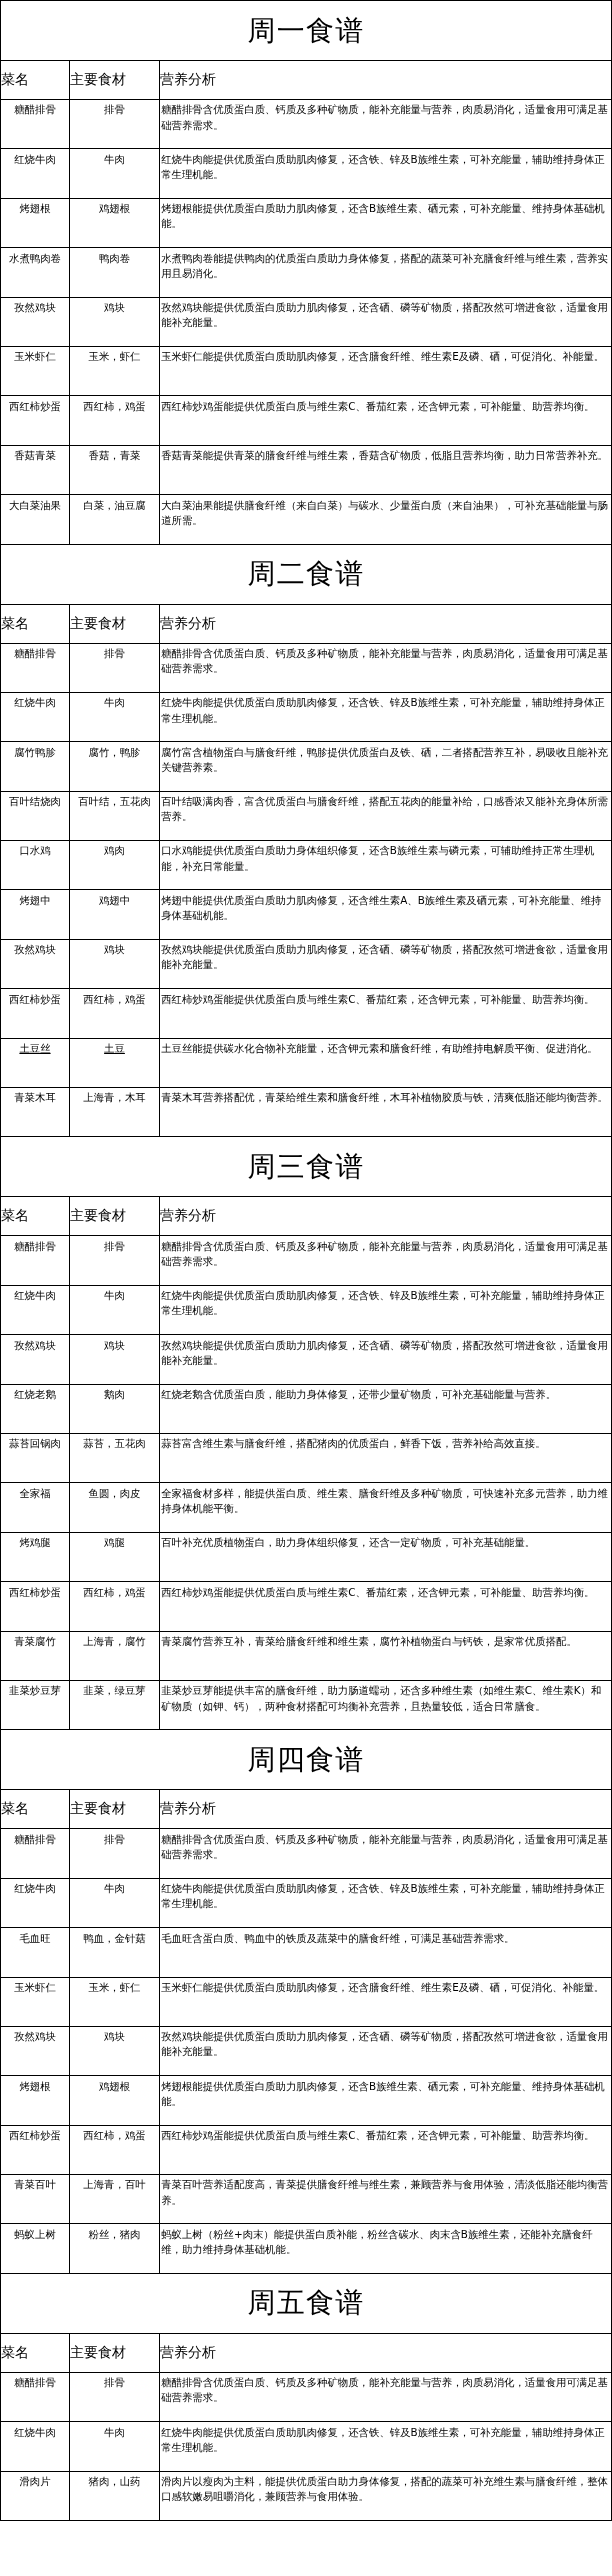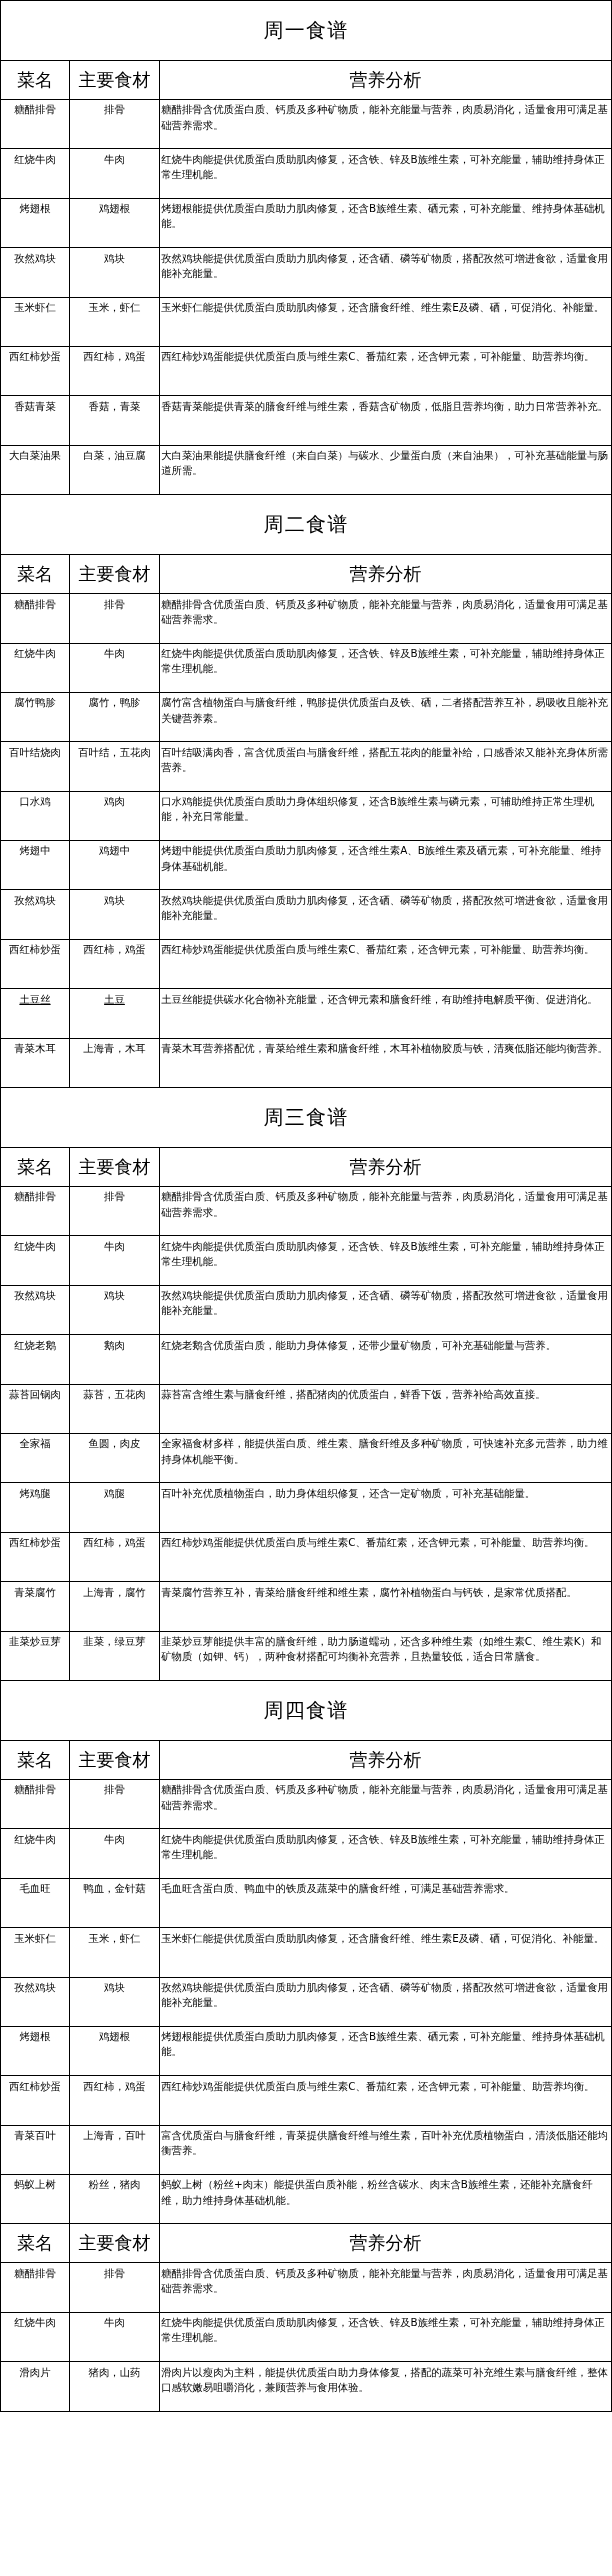--- a/index.html
+++ b/index.html
@@ -2,22 +2,22 @@
 <html style="font-size:9.8px"><head>
 <meta charset="utf-8">
 <style>
   html, body { margin: 0; padding: 0; background: #ffffff; }
   body { width: 612px; font-family: "DejaVu Sans", "Liberation Sans", sans-serif; color: #000; }
   table { border-collapse: collapse; width: 611px; table-layout: fixed; }
   td, th { border: 0.6px solid #000; padding: 0; vertical-align: top; font-weight: normal; }
   .menu-table col.c1 { width: 69px; }
   .menu-table col.c2 { width: 90px; }
   .menu-table col.c3 { width: 452px; }
-  .week-title td { height: 59px; text-align: center; vertical-align: middle; font-size: 20px; font-family: "DejaVu Serif", "Liberation Serif", serif; letter-spacing: 1.2px; }
-  .col-header td { height: 38px; text-align: center; vertical-align: middle; font-size: 18px; font-family: "DejaVu Serif", "Liberation Serif", serif; }
+  .week-title td { height: 59px; text-align: center; vertical-align: middle; font-size: 28px; font-family: "DejaVu Serif", "Liberation Serif", serif; letter-spacing: 1.2px; }
+  .col-header td { height: 38px; text-align: left; vertical-align: middle; font-size: 14px; font-family: "DejaVu Serif", "Liberation Serif", serif; }
   .dish-row td { height: 46px; font-size: 10.4px; line-height: 15.2px; }
   .dish-row td.name, .dish-row td.ing { text-align: center; padding-top: 2.4px; }
   .dish-row td.ana { text-align: left; padding: 2.4px 1.2px 0 1.2px; }
   .u { text-decoration: underline; }
 </style>
 </head>
 <body>
 
 <div id="doc">
     <table class="menu-table">
@@ -44,20 +44,25 @@
           <td class="name"><span class="">红烧牛肉</span></td>
           <td class="ing"><span class="">牛肉</span></td>
           <td class="ana">红烧牛肉能提供优质蛋白质助肌肉修复，还含铁、锌及B族维生素，可补充能量，辅助维持身体正常生理机能。</td>
         </tr>
         <tr class="dish-row">
           <td class="name"><span class="">烤翅根</span></td>
           <td class="ing"><span class="">鸡翅根</span></td>
           <td class="ana">烤翅根能提供优质蛋白质助力肌肉修复，还含B族维生素、硒元素，可补充能量、维持身体基础机能。</td>
         </tr>
         <tr class="dish-row">
+          <td class="name"><span class="">水煮鸭肉卷</span></td>
+          <td class="ing"><span class="">鸭肉卷</span></td>
+          <td class="ana">水煮鸭肉卷能提供鸭肉的优质蛋白质助力身体修复，搭配的蔬菜可补充膳食纤维与维生素，营养实用且易消化。</td>
+        </tr>
+        <tr class="dish-row">
           <td class="name"><span class="">孜然鸡块</span></td>
           <td class="ing"><span class="">鸡块</span></td>
           <td class="ana">孜然鸡块能提供优质蛋白质助力肌肉修复，还含硒、磷等矿物质，搭配孜然可增进食欲，适量食用能补充能量。</td>
         </tr>
         <tr class="dish-row">
           <td class="name"><span class="">玉米虾仁</span></td>
           <td class="ing"><span class="">玉米，虾仁</span></td>
           <td class="ana">玉米虾仁能提供优质蛋白质助肌肉修复，还含膳食纤维、维生素E及磷、硒，可促消化、补能量。</td>
         </tr>
         <tr class="dish-row">
@@ -230,26 +235,29 @@
           <td class="ana">烤翅根能提供优质蛋白质助力肌肉修复，还含B族维生素、硒元素，可补充能量、维持身体基础机能。</td>
         </tr>
         <tr class="dish-row">
           <td class="name"><span class="">西红柿炒蛋</span></td>
           <td class="ing"><span class="">西红柿，鸡蛋</span></td>
           <td class="ana">西红柿炒鸡蛋能提供优质蛋白质与维生素C、番茄红素，还含钾元素，可补能量、助营养均衡。</td>
         </tr>
         <tr class="dish-row">
           <td class="name"><span class="">青菜百叶</span></td>
           <td class="ing"><span class="">上海青，百叶</span></td>
-          <td class="ana">富含优质蛋白与膳食纤维，青菜提供膳食纤维与维生素，百叶补充优质植物蛋白，清淡低脂还能均衡营养。</td>
+          <td class="ana">青菜百叶营养适配度高，青菜提供膳食纤维与维生素，兼顾营养与食用体验，清淡低脂还能均衡营养。</td>
         </tr>
         <tr class="dish-row">
           <td class="name"><span class="">蚂蚁上树</span></td>
           <td class="ing"><span class="">粉丝，猪肉</span></td>
           <td class="ana">蚂蚁上树（粉丝+肉末）能提供蛋白质补能，粉丝含碳水、肉末含B族维生素，还能补充膳食纤维，助力维持身体基础机能。</td>
+        </tr>
+        <tr class="week-title">
+          <td colspan="3">周五食谱</td>
         </tr>
         <tr class="col-header">
           <td>菜名</td>
           <td>主要食材</td>
           <td>营养分析</td>
         </tr>
         <tr class="dish-row">
           <td class="name"><span class="">糖醋排骨</span></td>
           <td class="ing"><span class="">排骨</span></td>
           <td class="ana">糖醋排骨含优质蛋白质、钙质及多种矿物质，能补充能量与营养，肉质易消化，适量食用可满足基础营养需求。</td>

